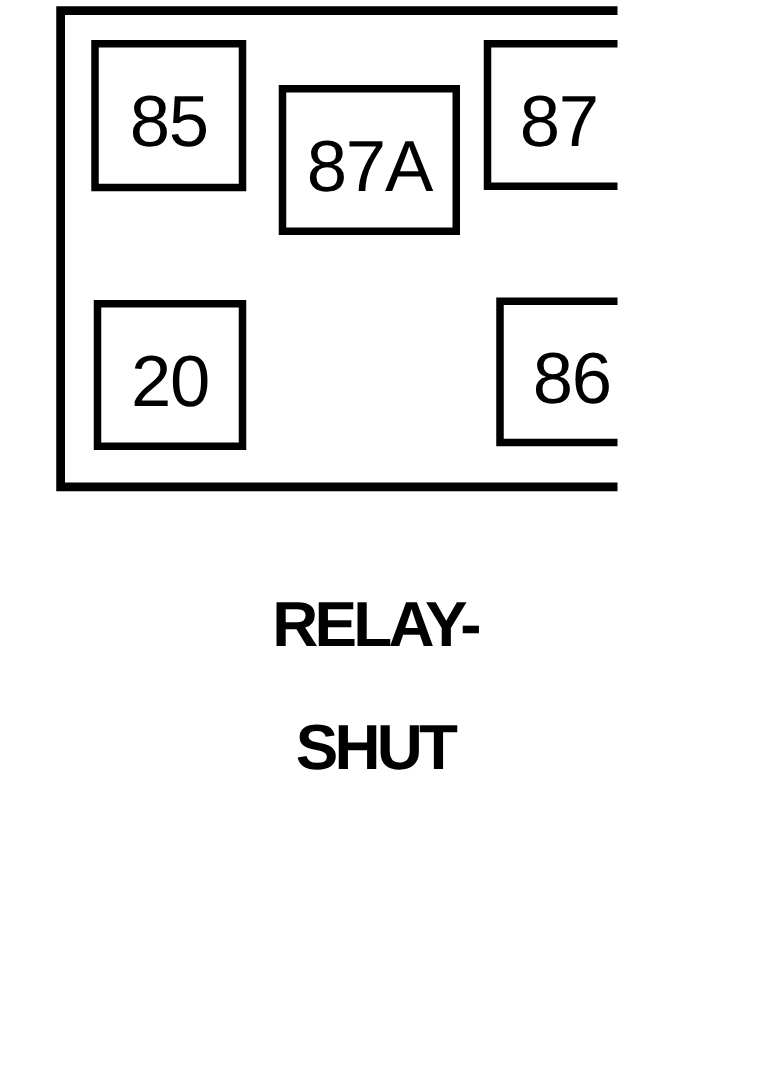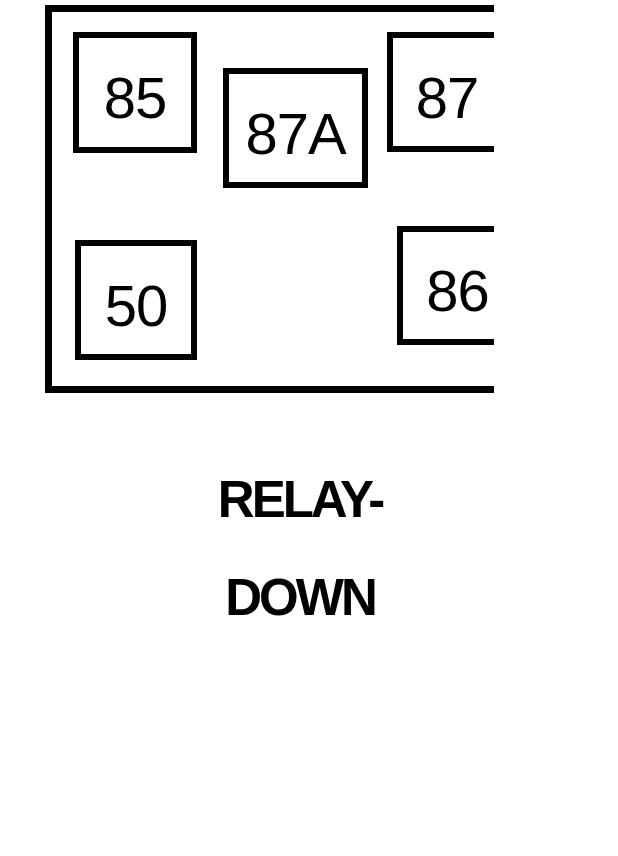--- a/index.html
+++ b/index.html
@@ -36,21 +36,21 @@
     font-size: 58px;
     font-weight: 400;
     letter-spacing: -1px;
     padding-top: 10px;
     white-space: nowrap;
   }
   .pin-85  { left: 21px;  top: 20px;  width: 124px; height: 121px; }
   .pin-87a { left: 171px; top: 20px;  width: 145px; height: 120px; margin-top: 36px; }
   .pin-87  { left: 335px; top: 20px;  width: 120px; height: 120px; }
   .pin-30  { left: 23px;  top: 228px; width: 122px; height: 120px; }
-  .pin-86  { left: 345px; top: 214px; width: 121px; height: 119px; }
+  .pin-86  { left: 345px; top: 226px; width: 121px; height: 119px; }
   
   .caption-line {
     position: absolute;
     width: 500px;
     text-align: center;
     font-size: 51px;
     font-weight: 700;
     letter-spacing: -3px;
     line-height: 97px;
     white-space: nowrap;
@@ -73,28 +73,28 @@
 
     <div class="pin pin-87a">
       <span>87A</span>
     </div>
 
     <div class="pin pin-87">
       <span>87</span>
     </div>
 
     <div class="pin pin-30">
-      <span>50</span>
+      <span>20</span>
     </div>
 
     <div class="pin pin-86">
       <span>86</span>
     </div>
 
   </div>
 
   <div class="caption-line caption-line1">RELAY-</div>
 
-  <div class="caption-line caption-line2">DOWN</div>
+  <div class="caption-line caption-line2">SHUT</div>
 
 
 
 </div>
 
 </body></html>

